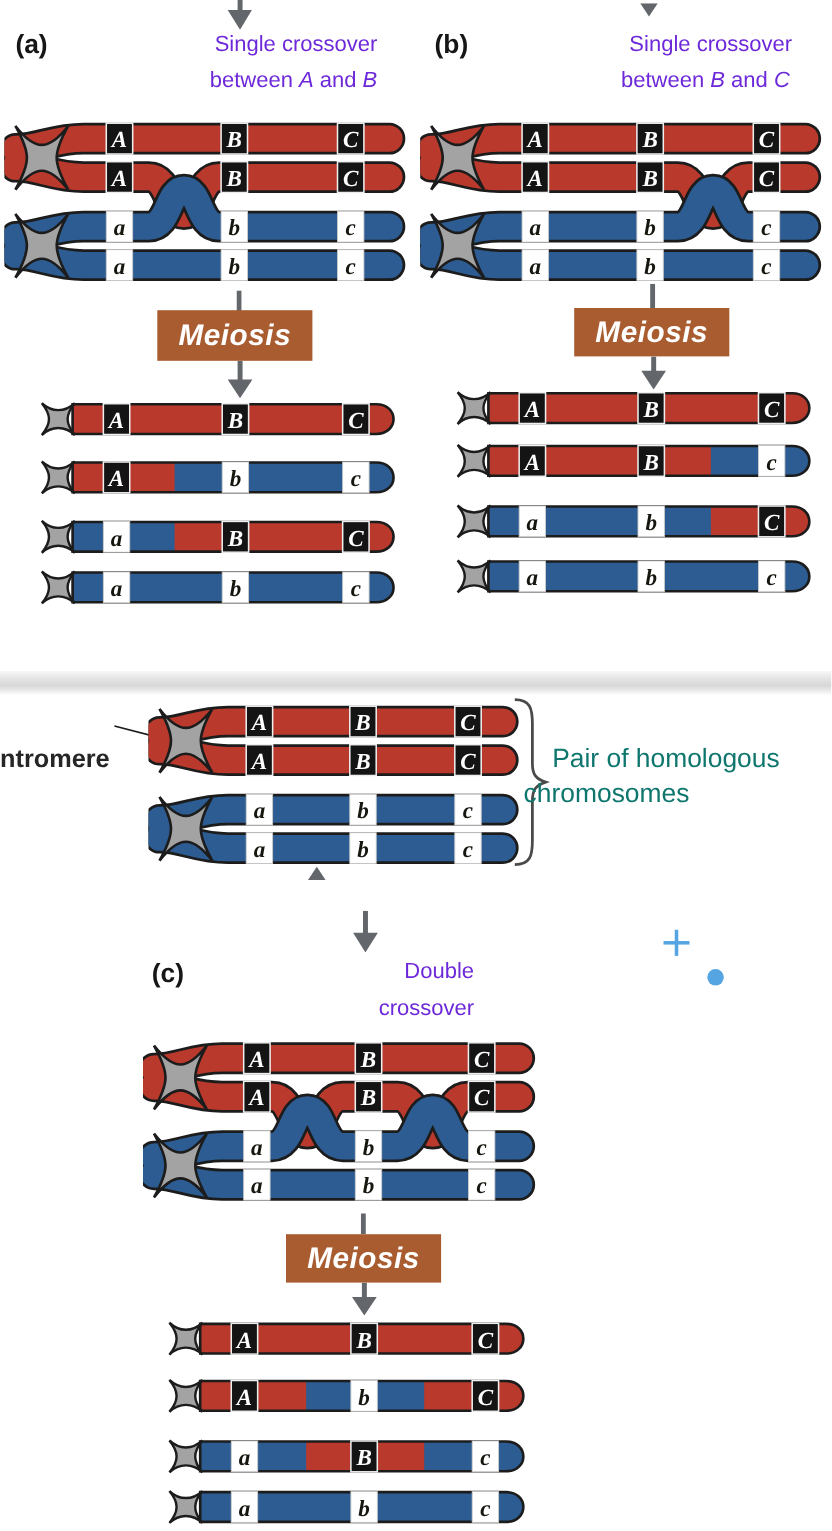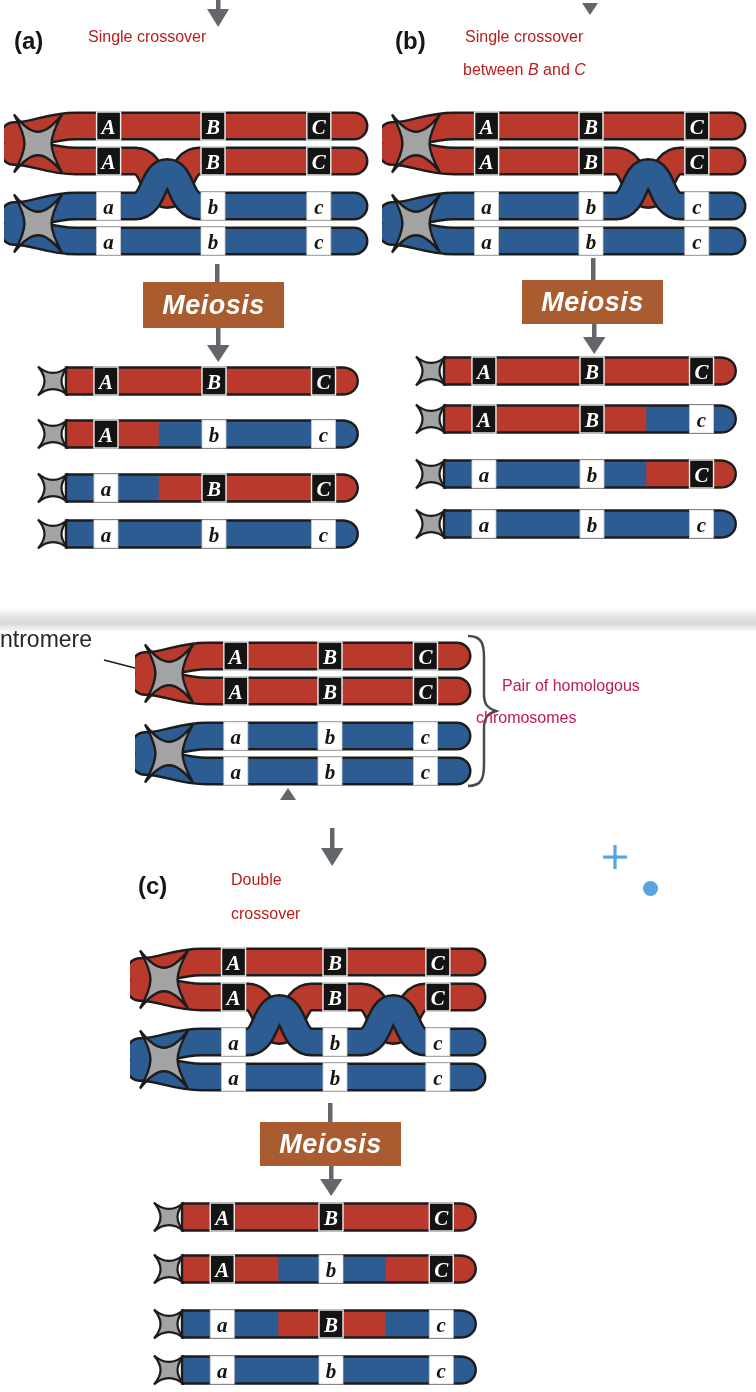--- a/index.html
+++ b/index.html
@@ -1,40 +1,41 @@
 <!DOCTYPE html>
 <html><head>
 <meta charset="utf-8">
 <style>
   html,body{margin:0;padding:0;background:#fff;}
   .canvas{position:relative;width:756px;height:1392px;background:#ffffff;overflow:hidden;
           font-family:"Liberation Sans",sans-serif;}
   .abs{position:absolute;}
   .sep{background:linear-gradient(180deg,#f8f8f8 0%,#e2e2e2 35%,#d8d8d8 60%,#eeeeee 85%,#ffffff 100%);}
-  .ttl{font-size:16px;color:#b91c1c;text-align:left;line-height:1.3;}
+  .ttl{font-size:20px;color:#6d28d9;text-align:right;line-height:1.3;}
   .tag{font-size:24px;font-weight:bold;color:#161616;}
   .meio{display:flex;align-items:center;justify-content:center;font-weight:bold;font-size:27px;letter-spacing:.5px;font-style:italic;}
   .gi{font-style:italic;}
   .lbl{font-size:23px;color:#262626;}
-  .pair{font-size:16px;color:#be185d;line-height:1.0;}
+  .pair{font-size:24px;color:#0f766e;line-height:1.0;}
   .dot{border-radius:50%;}
 </style>
 </head>
 <body>
 
 <div class="canvas">
 
   <div class="abs sep" style="left:0;top:610px;width:756px;height:22px;"></div>
 
   <svg class="abs" style="left:205px;top:0;" width="26" height="27">
     <rect x="11" y="0" width="4.5" height="10" fill="#63676b"></rect>
       <polygon points="2,9 24,9 13.2,27" fill="#63676b"></polygon>
   </svg>
   <div class="abs tag" style="left:14px;top:27px;">(a)</div>
   <div class="abs ttl" style="left:88px;top:27px;width:255px;">Single crossover</div>
+  <div class="abs ttl" style="left:88px;top:60px;width:255px;"><span>between</span> <span class="gi">A</span> <span>and</span> <span class="gi">B</span></div>
   <svg class="abs" style="left:4px;top:100px;" width="368" height="168" viewBox="0 0 368 168">
       <path d="M 10 35.5 C 32 35.5 44 26 72 26 L 350 26" fill="none" stroke="#1c1c1c" stroke-width="29" stroke-linecap="round"></path>
       <path d="M 10 51.5 C 32 51.5 44 61 72 61 L 131.24 61 C 150.24 61 148.24 94.5 163.24 94.5 C 178.24 94.5 176.24 61 195.24 61 L 350 61" fill="none" stroke="#1c1c1c" stroke-width="29" stroke-linecap="round"></path>
       <path d="M 10 35.5 C 32 35.5 44 26 72 26 L 350 26" fill="none" stroke="#b93a2c" stroke-width="24" stroke-linecap="round"></path>
       <path d="M 10 51.5 C 32 51.5 44 61 72 61 L 131.24 61 C 150.24 61 148.24 94.5 163.24 94.5 C 178.24 94.5 176.24 61 195.24 61 L 350 61" fill="none" stroke="#b93a2c" stroke-width="24" stroke-linecap="round"></path>
       <path d="M 10 14.5 C 28 37.5 40 37.5 58 14.5 C 44.08 39.5 44.08 47.5 58 72.5 C 40 49.5 28 49.5 10 72.5 C 23.92 47.5 23.92 39.5 10 14.5 Z" fill="#a3a3a3" stroke="#1c1c1c" stroke-width="2.4"></path>
       <path d="M 10 115.5 C 32 115.5 44 106 72 106 L 131.24 106 C 150.24 106 148.24 72.5 163.24 72.5 C 178.24 72.5 176.24 106 195.24 106 L 350 106" fill="none" stroke="#1c1c1c" stroke-width="29" stroke-linecap="round"></path>
       <path d="M 10 131.5 C 32 131.5 44 141 72 141 L 350 141" fill="none" stroke="#1c1c1c" stroke-width="29" stroke-linecap="round"></path>
       <path d="M 10 115.5 C 32 115.5 44 106 72 106 L 131.24 106 C 150.24 106 148.24 72.5 163.24 72.5 C 178.24 72.5 176.24 106 195.24 106 L 350 106" fill="none" stroke="#2c5c91" stroke-width="24" stroke-linecap="round"></path>
       <path d="M 10 131.5 C 32 131.5 44 141 72 141 L 350 141" fill="none" stroke="#2c5c91" stroke-width="24" stroke-linecap="round"></path>
@@ -237,21 +238,21 @@
       <path d="M 30 4.5 L 306 4.5 C 327 4.5 327 31.5 306 31.5 L 30 31.5 Z" fill="none" stroke="#1c1c1c" stroke-width="2.4"></path>
       <path d="M 2 3.5 C 11 12 23 12 32 3.5 C 23.3 14 23.3 22 32 32.5 C 23 24 11 24 2 32.5 C 10.7 22 10.7 14 2 3.5 Z" fill="#a3a3a3" stroke="#1c1c1c" stroke-width="2.2"></path>
       <rect x="57.96000000000001" y="4" width="24" height="28" fill="#ffffff" stroke="#cccccc" stroke-width="0.8"></rect>
       <text x="69.96000000000001" y="26" text-anchor="middle" fill="#16160f" font-size="21" font-style="italic" font-weight="bold" font-family="&quot;Liberation Serif&quot;, serif">a</text>
       <rect x="166" y="4" width="24" height="28" fill="#ffffff" stroke="#cccccc" stroke-width="0.8"></rect>
       <text x="178" y="26" text-anchor="middle" fill="#16160f" font-size="21" font-style="italic" font-weight="bold" font-family="&quot;Liberation Serif&quot;, serif">b</text>
       <rect x="275.52" y="4" width="24" height="28" fill="#ffffff" stroke="#cccccc" stroke-width="0.8"></rect>
       <text x="287.52" y="26" text-anchor="middle" fill="#16160f" font-size="21" font-style="italic" font-weight="bold" font-family="&quot;Liberation Serif&quot;, serif">c</text>
     </svg>
 
-  <div class="abs lbl" style="left:0;top:626px;">ntromere</div>
+  <div class="abs lbl" style="left:0;top:676px;font-weight:bold;">ntromere</div>
   <svg class="abs" style="left:100px;top:652px;" width="64" height="28">
     <line x1="4" y1="8" x2="58" y2="22" stroke="#1c1c1c" stroke-width="1.6"></line>
   </svg>
   <svg class="abs" style="left:135px;top:630px;" width="340" height="168" viewBox="0 0 340 168">
       <path d="M 10 35.5 C 32 35.5 44 26 72 26 L 322 26" fill="none" stroke="#1c1c1c" stroke-width="29" stroke-linecap="round"></path>
       <path d="M 10 51.5 C 32 51.5 44 61 72 61 L 322 61" fill="none" stroke="#1c1c1c" stroke-width="29" stroke-linecap="round"></path>
       <path d="M 10 35.5 C 32 35.5 44 26 72 26 L 322 26" fill="none" stroke="#b93a2c" stroke-width="24" stroke-linecap="round"></path>
       <path d="M 10 51.5 C 32 51.5 44 61 72 61 L 322 61" fill="none" stroke="#b93a2c" stroke-width="24" stroke-linecap="round"></path>
       <path d="M 10 14.5 C 28 37.5 40 37.5 58 14.5 C 44.08 39.5 44.08 47.5 58 72.5 C 40 49.5 28 49.5 10 72.5 C 23.92 47.5 23.92 39.5 10 14.5 Z" fill="#a3a3a3" stroke="#1c1c1c" stroke-width="2.4"></path>
       <path d="M 10 115.5 C 32 115.5 44 106 72 106 L 322 106" fill="none" stroke="#1c1c1c" stroke-width="29" stroke-linecap="round"></path>

